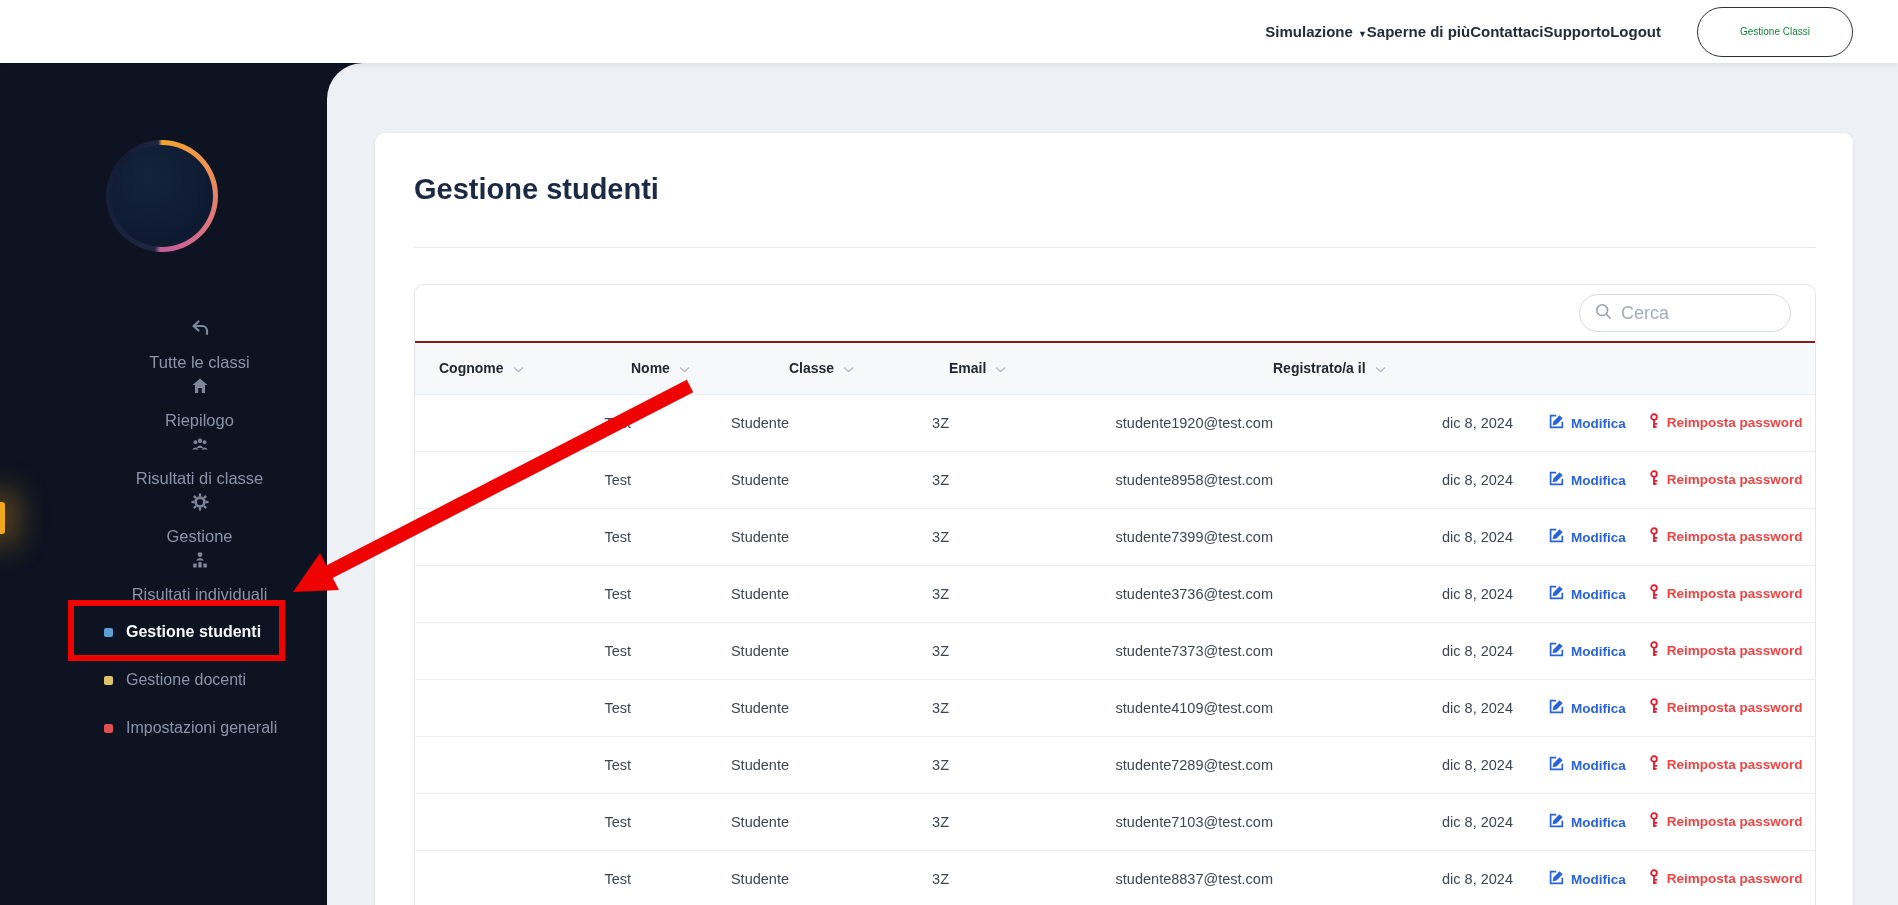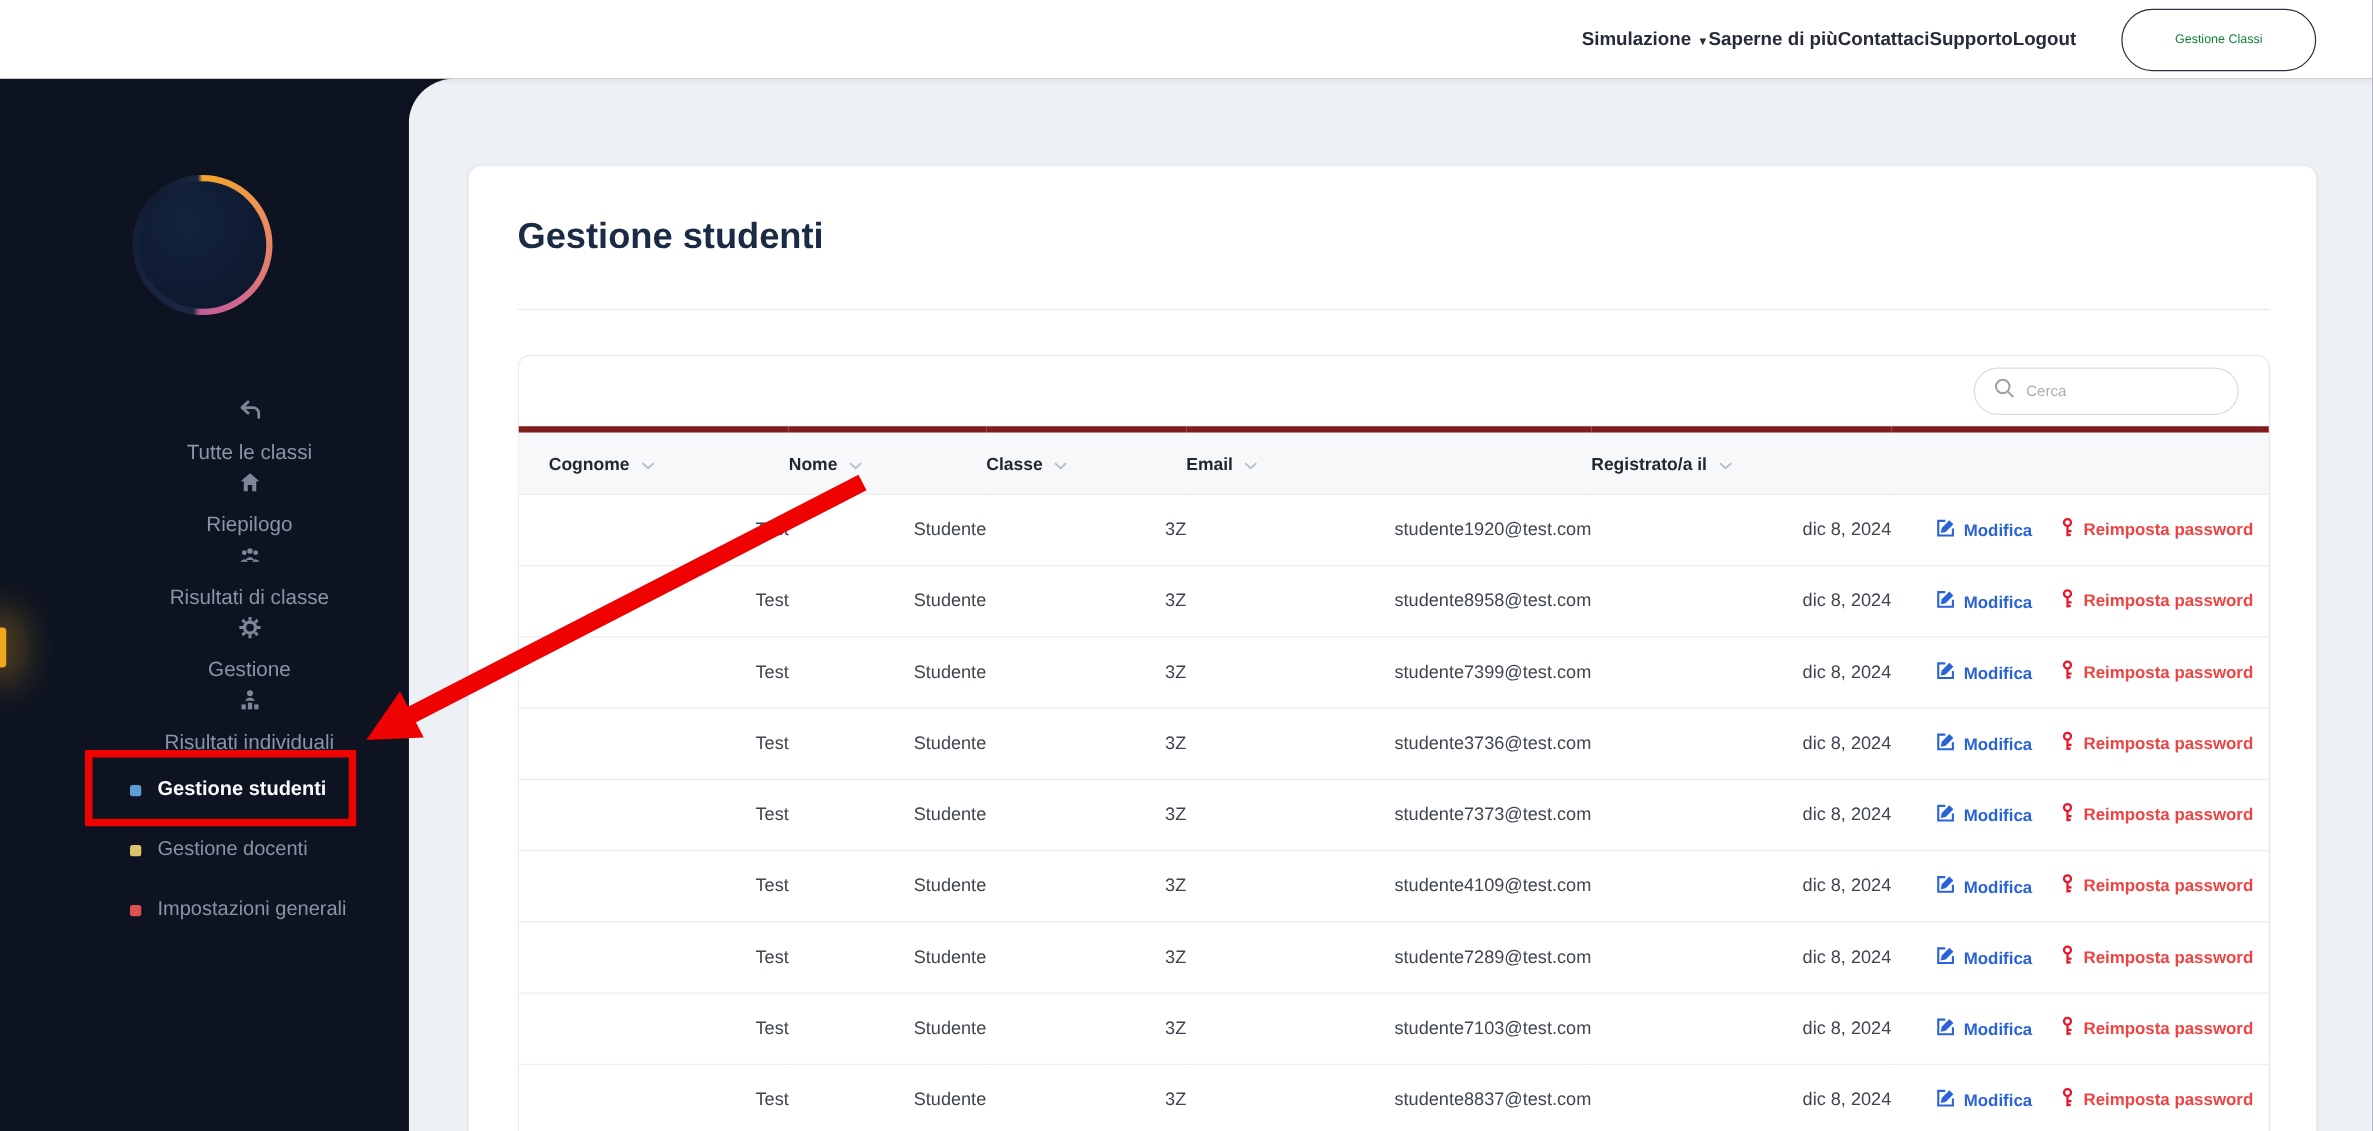--- a/index.html
+++ b/index.html
@@ -62,27 +62,27 @@
   }
   .page-title { font-size:29px; font-weight:700; color:#1c2b45; }
   .title-divider { margin-top:41px; border-bottom:1px solid #e7e9ee; }
   .table-box { margin-top:36px; border:1px solid #e4e7ec; border-bottom:none; border-radius:10px 10px 0 0; }
   .search-row { height:56px; display:flex; justify-content:flex-end; align-items:center; padding-right:24px; }
   .search-pill {
     width:212px; height:38px; border:1px solid #d7dbe2; border-radius:19px;
     display:flex; align-items:center; gap:9px; padding:0 15px; background:#fff;
   }
   .search-pill input {
-    border:none; outline:none; width:100%; font-size:12px; color:#be185d;
+    border:none; outline:none; width:100%; font-size:18px; color:#be185d;
     font-family:"Liberation Sans","DejaVu Sans",sans-serif; background:transparent;
   }
   .search-pill input::placeholder { color:#a7adb7; }
   table { width:100%; border-collapse:collapse; table-layout:fixed; }
   thead th {
-    background:#f7f8fa; border-top:5px solid #7f1d1d; border-bottom:1px solid #eaecf0;
+    background:#f7f8fa; border-top:2px solid #7f1d1d; border-bottom:1px solid #eaecf0;
     height:52px; text-align:left; font-size:14px; font-weight:700; color:#23272f;
   }
   thead th .th-wrap { display:inline-flex; align-items:center; gap:9px; }
   tbody td { height:57px; border-bottom:1px solid #eceef2; font-size:14.5px; color:#3f4550;text-align:right; }
   td.first, th.first { padding-left:24px; }
   td.actions { text-align:right; padding-right:22px; white-space:nowrap; }
   .link { display:inline-flex; align-items:center; gap:7px; font-size:13.5px; font-weight:700; cursor:pointer; }
   .link-edit { color:#2a63d8;padding-left:36px; }
   .link-reset { color:#ef4444; margin-left:22px; }
   

